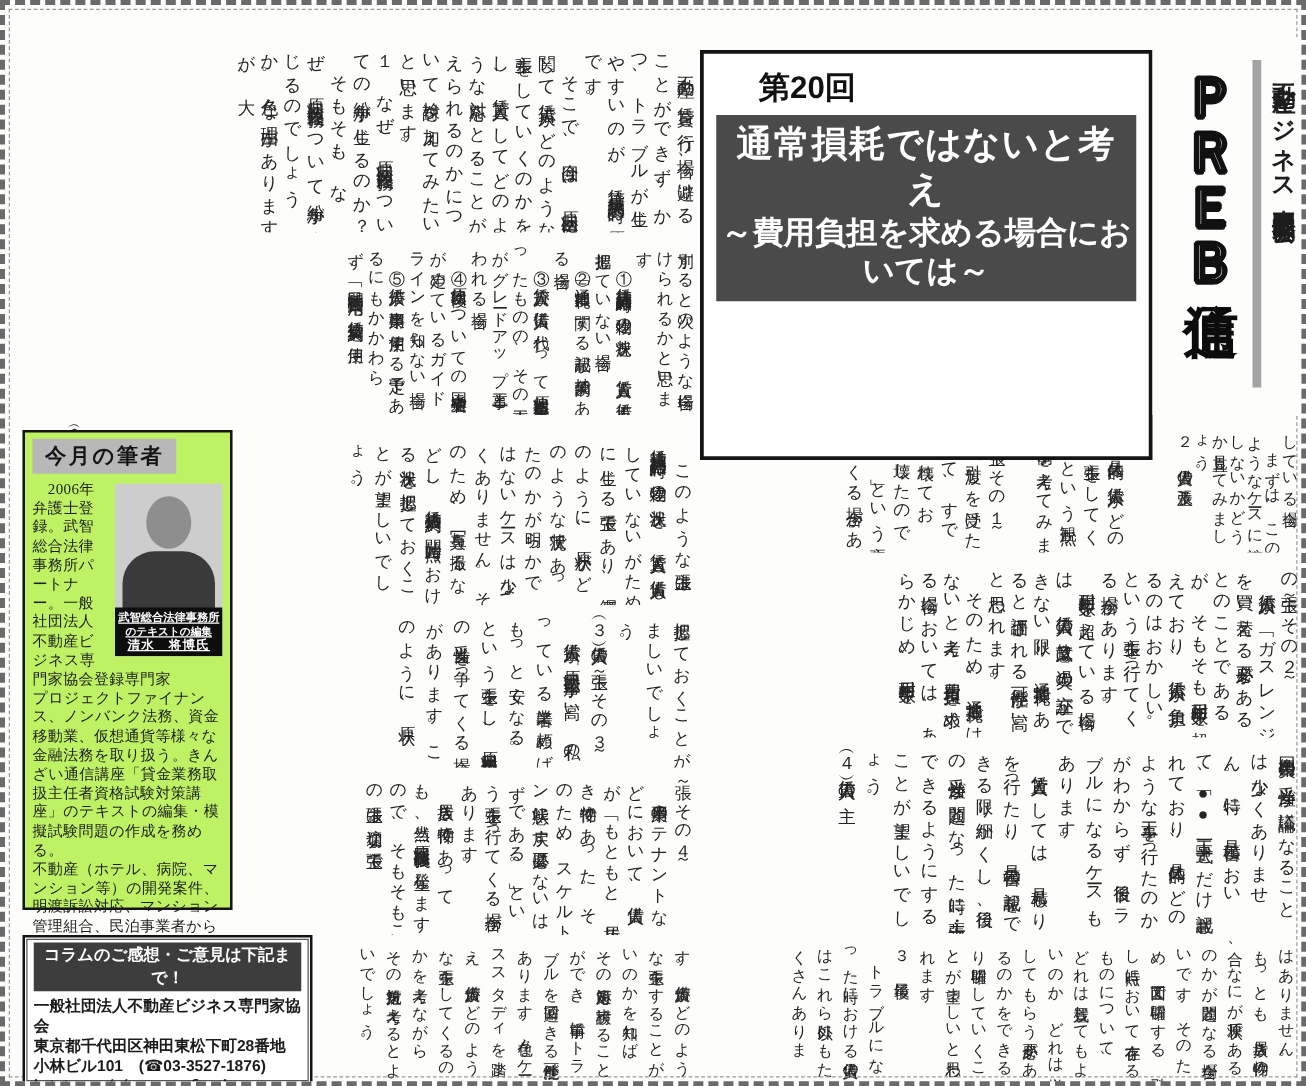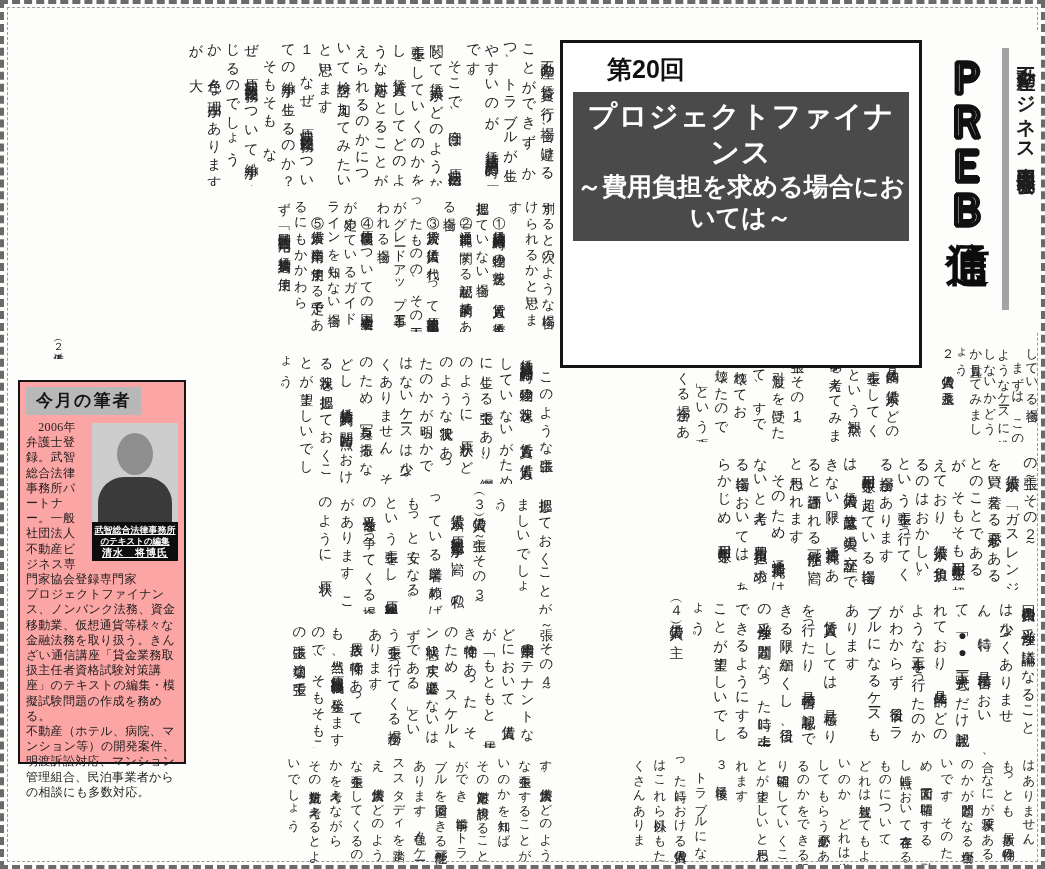--- a/index.html
+++ b/index.html
@@ -81,22 +81,22 @@
   }
   .headline-bar .h-title{font-size:29px;font-weight:900;display:block;letter-spacing:1px;}
   .headline-bar .h-sub{font-size:25px;font-weight:900;display:block;letter-spacing:0;}
   .lead{
     margin-top:9px;font-size:15px;font-weight:bold;line-height:1.62;
     letter-spacing:0.5px;color:#1a1a1a;white-space:pre-line;
   }
 
   
   .author-box{
-    position:absolute;left:14px;top:376px;width:168px;height:384px;
-    border:2px solid #141414;background:#fca5a5;box-sizing:border-box;
+    position:absolute;left:14px;top:340px;width:168px;height:384px;
+    border:2px solid #141414;background:#bef264;box-sizing:border-box;
     font-family:"Liberation Sans","DejaVu Sans",sans-serif;
     padding:5px 6px;z-index:4;
   }
   .author-header{
     background:#b8b8b8;color:#141414;font-weight:900;font-size:17px;
     padding:2px 10px 3px;display:inline-block;margin-bottom:5px;letter-spacing:2px;
   }
   .author-bio{
     font-size:12px;line-height:15.2px;letter-spacing:0.3px;
     white-space:pre-line;color:#1c1c1c;font-family:Liberation Serif, serif;
@@ -146,21 +146,21 @@
   <div class="masthead">
     <div class="masthead-org">不動産ビジネス専門家協会</div>
     <div class="masthead-title">
       <span class="latin">ＰＲＥＢ</span><span class="kanji">通信</span>
     </div>
   </div>
 
   <div class="headline-box">
     <div class="episode">第20回</div>
     <div class="headline-bar">
-      <span class="h-title">プロジェクトファイナンス</span>
+      <span class="h-title">通常損耗ではないと考え</span>
       <span class="h-sub">～費用負担を求める場合においては～</span>
     </div>
   </div>
 
   <div class="vblock t1">　不動産の賃貸を行う場合、避けることができず、かつ、トラブルが生じやすいのが、賃貸借契約終了時の原状回復です。
 　そこで、今回は、原状回復に関して賃借人がどのような主張をしていくのかを検討し、賃貸人としてどのような対応をとることが考えられるのかについて検討を加えてみたいと思います。
 １　なぜ、原状回復義務についての紛争が生じるのか？
 　そもそも、なぜ、原状回復義務について紛争が生じるのでしょうか。色々な理由がありますが、大</div>
   <div class="vblock t2">別すると次のような場合に分けられるかと思います。
 　①賃貸借契約締結時の建物の状況を、賃貸人も賃借人も把握していない場合
@@ -204,14 +204,21 @@
         <div class="cap-office">武智総合法律事務所</div>
         <div class="cap-title">のテキストの編集</div>
         <div class="cap-name">清水　将博氏</div>
       </div>
     </div>
     <div class="author-bio">　2006年弁護士登録。武智総合法律事務所パートナー。一般社団法人不動産ビジネス専門家協会登録専門家
 プロジェクトファイナンス、ノンバンク法務、資金移動業、仮想通貨等様々な金融法務を取り扱う。きんざい通信講座「貸金業務取扱主任者資格試験対策講座」のテキストの編集・模擬試験問題の作成を務める。
 不動産（ホテル、病院、マンション等）の開発案件、明渡訴訟対応、マンション管理組合、民泊事業者からの相談にも多数対応。</div>
   </div>
 
+  <div class="contact-box">
+    <div class="contact-header">コラムのご感想・ご意見は下記まで！</div>
+    <div class="contact-line">一般社団法人不動産ビジネス専門家協会</div>
+    <div class="contact-line">東京都千代田区神田東松下町28番地</div>
+    <div class="contact-line">小林ビル101　(☎03-3527-1876)</div>
+    <div class="contact-url">http://www.fudosan-pro.biz/</div>
+  </div>
 
 </div>
 
 </body></html>

